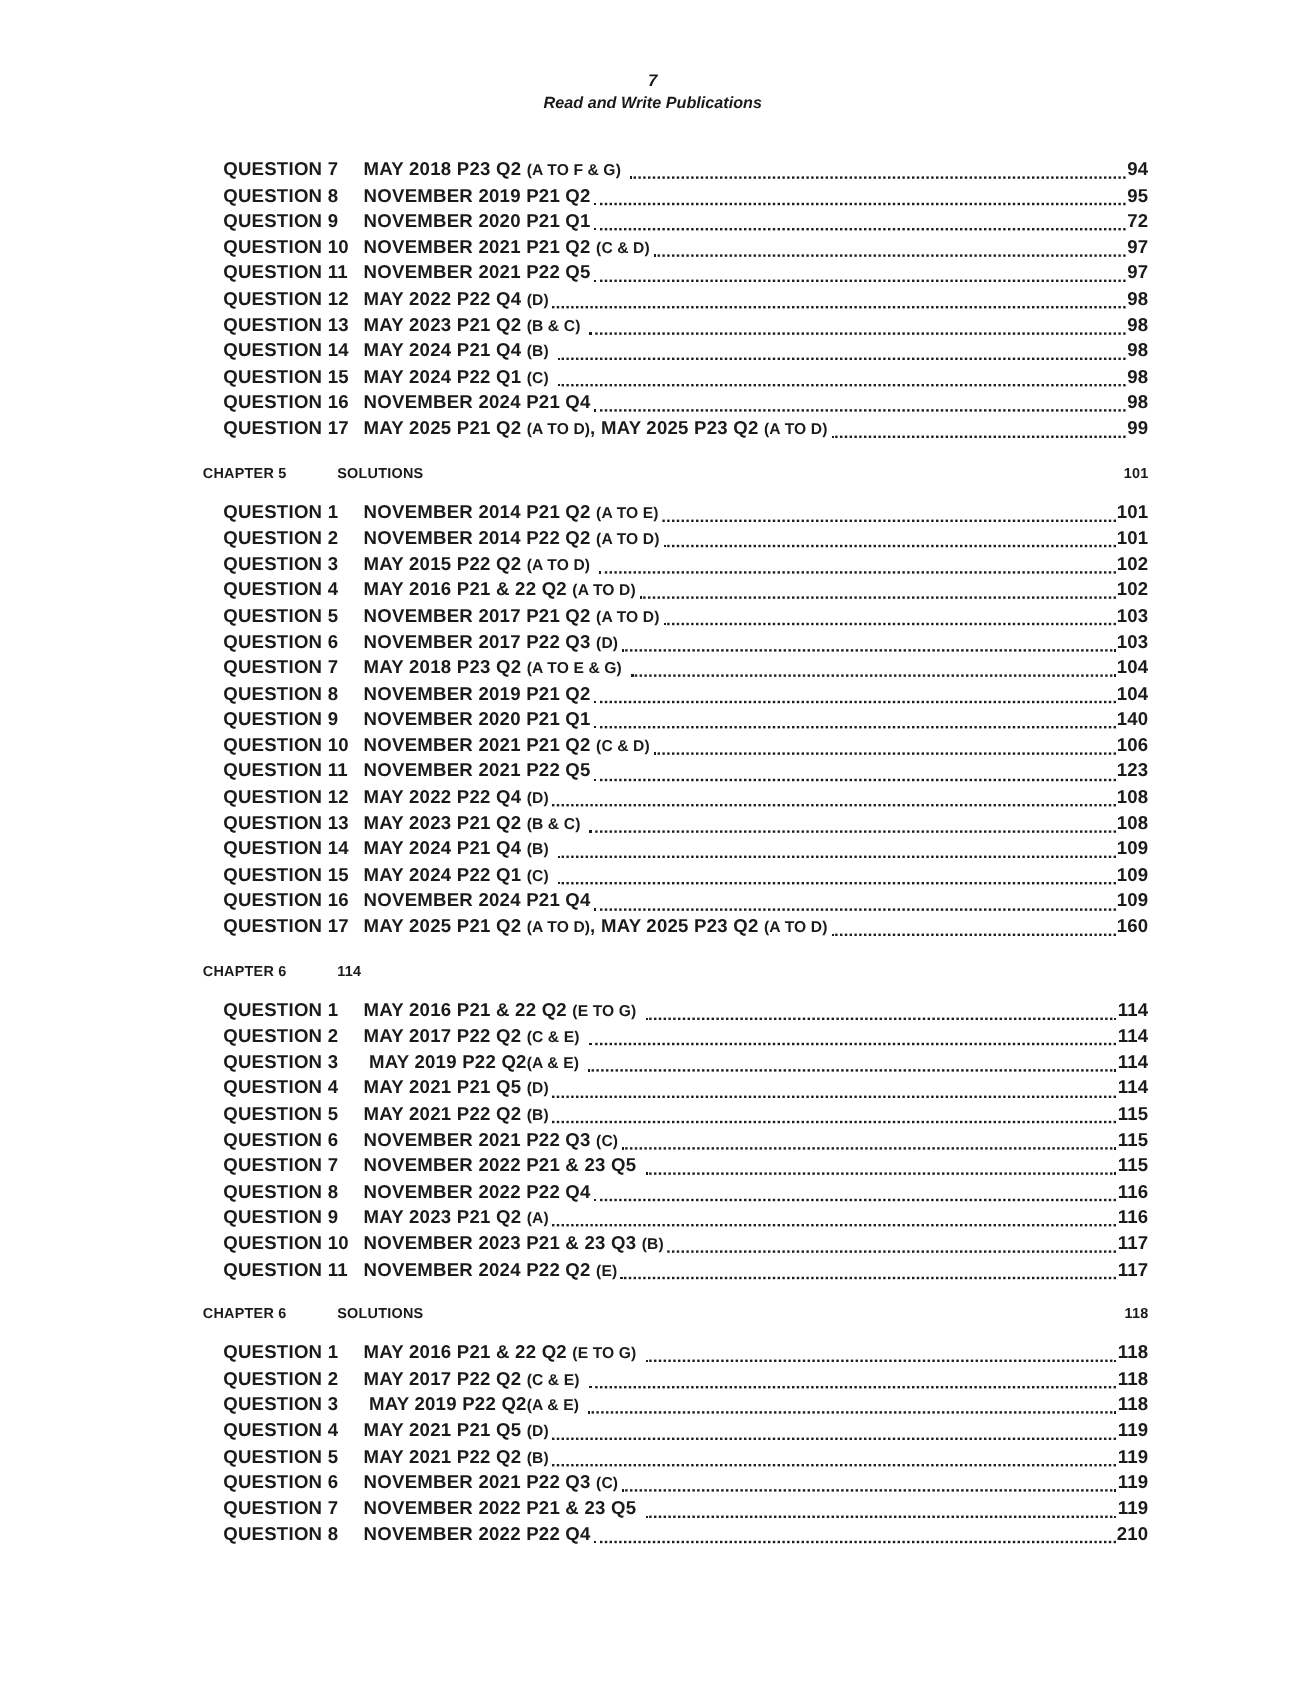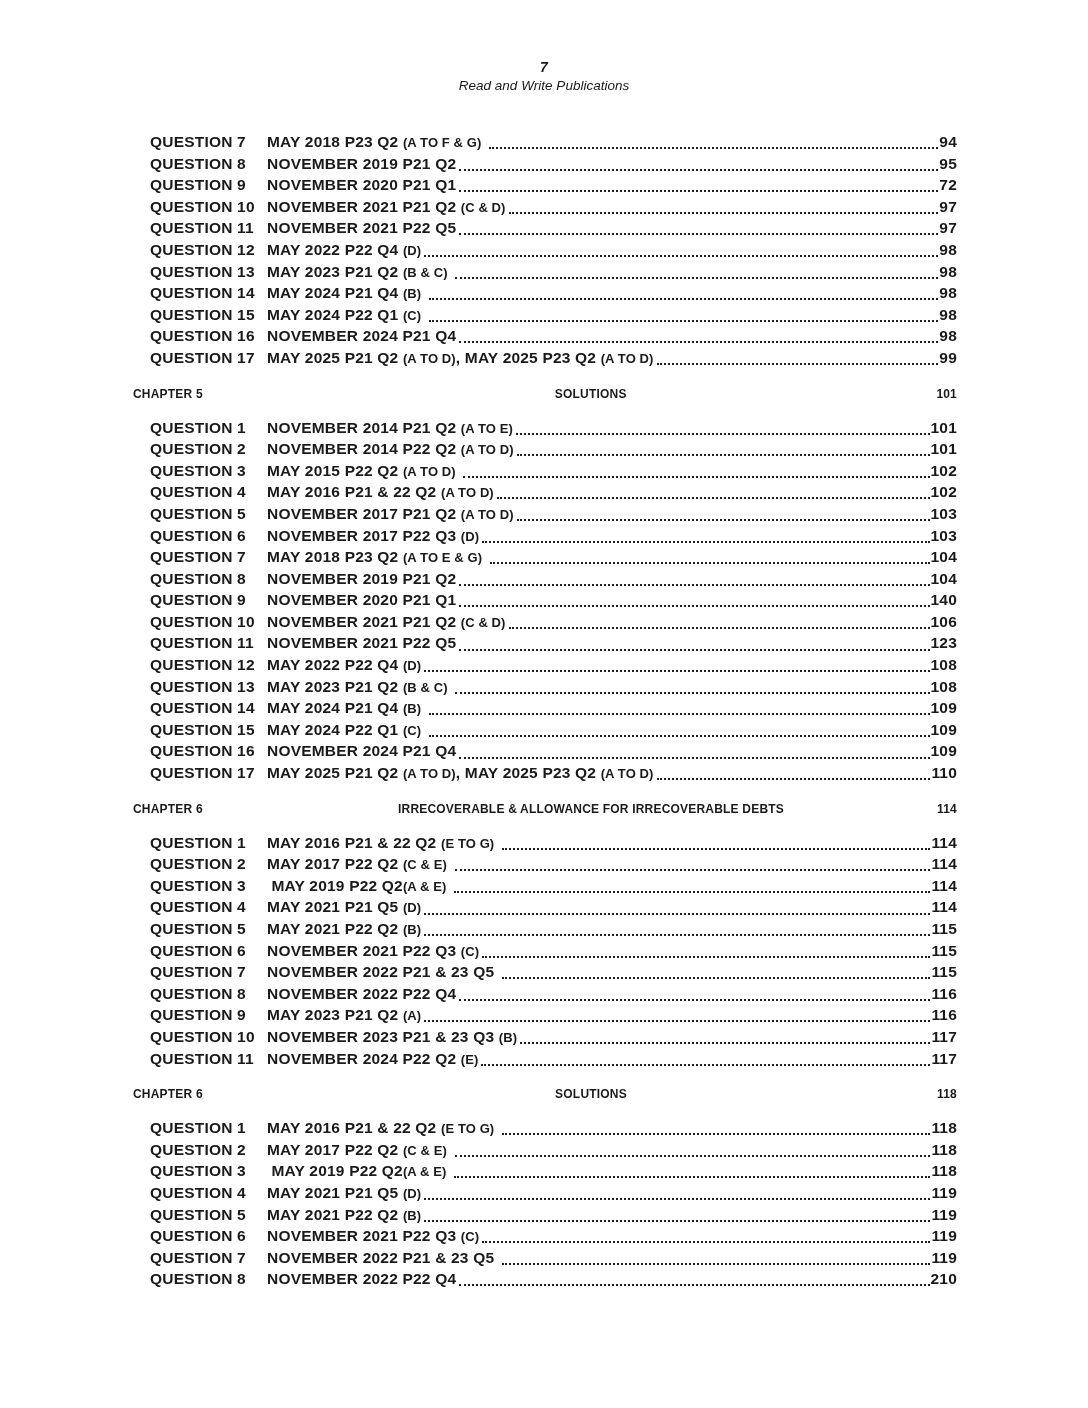--- a/index.html
+++ b/index.html
@@ -14,26 +14,27 @@
     width: 1088px; height: 1408px;
     box-sizing: border-box;
     padding-top: 58px;
     overflow: hidden;
   }
   .page-header { text-align: center; }
   .pagenum {
     font-size: 14px; font-weight: bold; font-style: italic; line-height: 18px;
   }
   .publisher {
-    font-size: 13.5px; font-weight: normal; font-style: italic; line-height: 18px;
+    font-size: 13.5px; font-weight: bold; font-style: italic; line-height: 18px;
     margin-top: 1px;
   }
   .toc {
     margin-top: 36px;
     padding: 0 131px 0 133px;
+    margin-left: 36px;
   }
   .row { display: flex; }
   .row span { line-height: 21.6px; white-space: pre; }
   .row.entry {
     height: 21.6px;
     padding-left: 17px;
     font-size: 15.5px; font-weight: bold; letter-spacing: 0.2px;
   }
   .entry .label { width: 117px; flex: none; }
   .title { flex: none; }
@@ -45,21 +46,21 @@
     align-self: flex-end;
   }
   .pg { flex: none; text-align: center; }
   .row.chapter {
     height: 22px;
     margin: 14px 0 12px 0;
     font-size: 12px; font-weight: bold; letter-spacing: 0.2px;
   }
   .chapter span { line-height: 22px; }
   .chapter .label { width: 112px; flex: none; }
-  .chapter .title { flex: 1; text-align: center; }
+  .chapter .title { flex: 1; }
 </style>
 </head>
 <body>
 
 <div class="page">
   <header class="page-header">
     <div class="pagenum">7</div>
     <div class="publisher">Read and Write Publications</div>
   </header>
   <main class="toc" id="toc">
@@ -227,25 +228,24 @@
       <div class="row entry">
         <span class="label">QUESTION 16</span>
         <span class="title">NOVEMBER 2024 P21 Q4</span>
         <span class="dots"></span>
         <span class="pg">109</span>
       </div>
       <div class="row entry">
         <span class="label">QUESTION 17</span>
         <span class="title">MAY 2025 P21 Q2 <span class="sc">(A TO D)</span>, MAY 2025 P23 Q2 <span class="sc">(A TO D)</span></span>
         <span class="dots"></span>
-        <span class="pg">110</span>
+        <span class="pg">160</span>
       </div>
       <div class="row chapter">
         <span class="label">CHAPTER 6</span>
-        <span class="title">IRRECOVERABLE &amp; ALLOWANCE FOR IRRECOVERABLE DEBTS</span>
         <span class="pg">114</span>
       </div>
       <div class="row entry">
         <span class="label">QUESTION 1</span>
         <span class="title">MAY 2016 P21 &amp; 22 Q2 <span class="sc">(E TO G)</span> </span>
         <span class="dots"></span>
         <span class="pg">114</span>
       </div>
       <div class="row entry">
         <span class="label">QUESTION 2</span>

